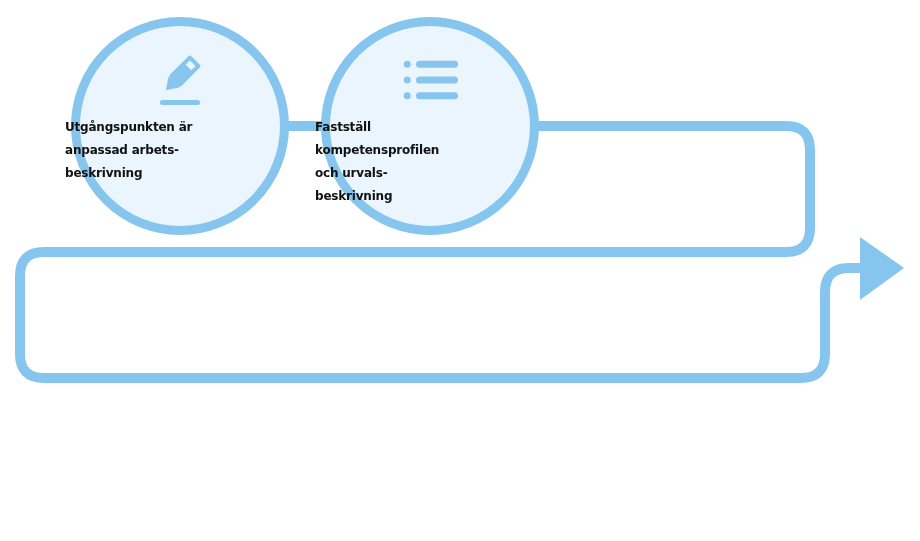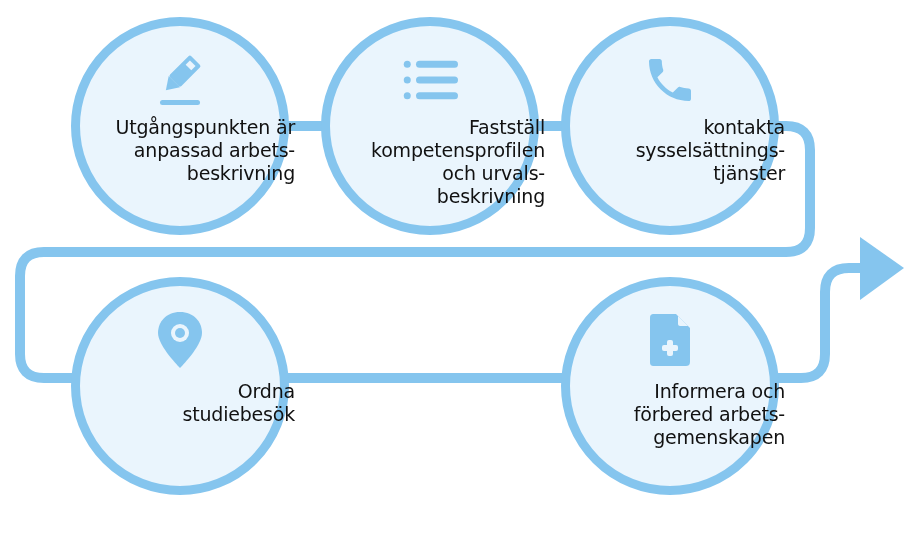--- a/index.html
+++ b/index.html
@@ -10,25 +10,25 @@
       width: 200px; height: 200px;
       border-radius: 50%;
       border: 9px solid #85C5EE;
       background: #EAF5FD;
       box-sizing: content-box;
       display: flex; flex-direction: column; align-items: center; justify-content: flex-start;
     }
     .step .icon { width: 56px; height: 56px; margin-top: 26px; display: flex; align-items: center; justify-content: center; }
     .step .label {
       margin-top: 8px;
-      font-weight: normal;
-      font-size: 19px;
+      font-weight: bold;
+      font-size: 12px;
       line-height: 23px;
       color: #111111;
-      text-align: right;
+      text-align: left;
       white-space: pre-line;
       letter-spacing: -0.2px;
       width: 230px;
     }
     .step.no-gap .label { margin-top: 12px; }
   </style>
 </head>
 <body>
 
 <div id="diagram">
@@ -67,51 +67,17 @@
         <circle cx="6" cy="46" r="4" fill="#85C5EE"></circle>
         <rect x="16" y="42" width="48" height="8" rx="4" fill="#85C5EE"></rect>
       </svg>
     </div>
     <div class="label">Fastställ
 kompetensprofilen
 och urvals-
 beskrivning</div>
   </div>
 
-  <div class="step" style="left:561px; top:17px;">
-    <div class="icon">
-      <svg width="56" height="56" viewBox="0 0 24 24">
-        <path fill="#85C5EE" d="M6.6 10.8c1.4 2.8 3.8 5.1 6.6 6.6l2.2-2.2c.3-.3.7-.4 1-.2 1.1.4 2.3.6 3.6.6.6 0 1 .4 1 1V20c0 .6-.4 1-1 1C10.6 21 3 13.4 3 4c0-.6.4-1 1-1h3.5c.6 0 1 .4 1 1 0 1.3.2 2.5.6 3.6.1.3 0 .7-.2 1L6.6 10.8z"></path>
-      </svg>
-    </div>
-    <div class="label">kontakta
-sysselsättnings-
-tjänster</div>
-  </div>
-
-  <div class="step no-gap" style="left:71px; top:277px;">
-    <div class="icon">
-      <svg width="56" height="60" viewBox="0 0 56 60">
-        <path fill="#85C5EE" d="M28 2 C14 2 6 12 6 23 C6 36 28 58 28 58 C28 58 50 36 50 23 C50 12 42 2 28 2 Z"></path>
-        <circle cx="28" cy="23" r="9" fill="#EAF5FD"></circle>
-        <circle cx="28" cy="23" r="5" fill="#85C5EE"></circle>
-      </svg>
-    </div>
-    <div class="label">Ordna
-studiebesök</div>
-  </div>
 
 
-  <div class="step no-gap" style="left:561px; top:277px;">
-    <div class="icon">
-      <svg width="44" height="56" viewBox="0 0 44 56">
-        <path fill="#85C5EE" d="M6 2 H28 L42 16 V50 C42 53 40 54 38 54 H6 C3 54 2 53 2 50 V6 C2 3 3 2 6 2 Z"></path>
-        <path fill="#EAF5FD" d="M30 4 L40 14 H32 C31 14 30 13 30 12 Z"></path>
-        <rect x="19" y="28" width="6" height="16" rx="2" fill="#EAF5FD"></rect>
-        <rect x="14" y="33" width="16" height="6" rx="2" fill="#EAF5FD"></rect>
-      </svg>
-    </div>
-    <div class="label">Informera och
-förbered arbets-
-gemenskapen</div>
-  </div>
+
 
 </div>
 
 </body></html>

